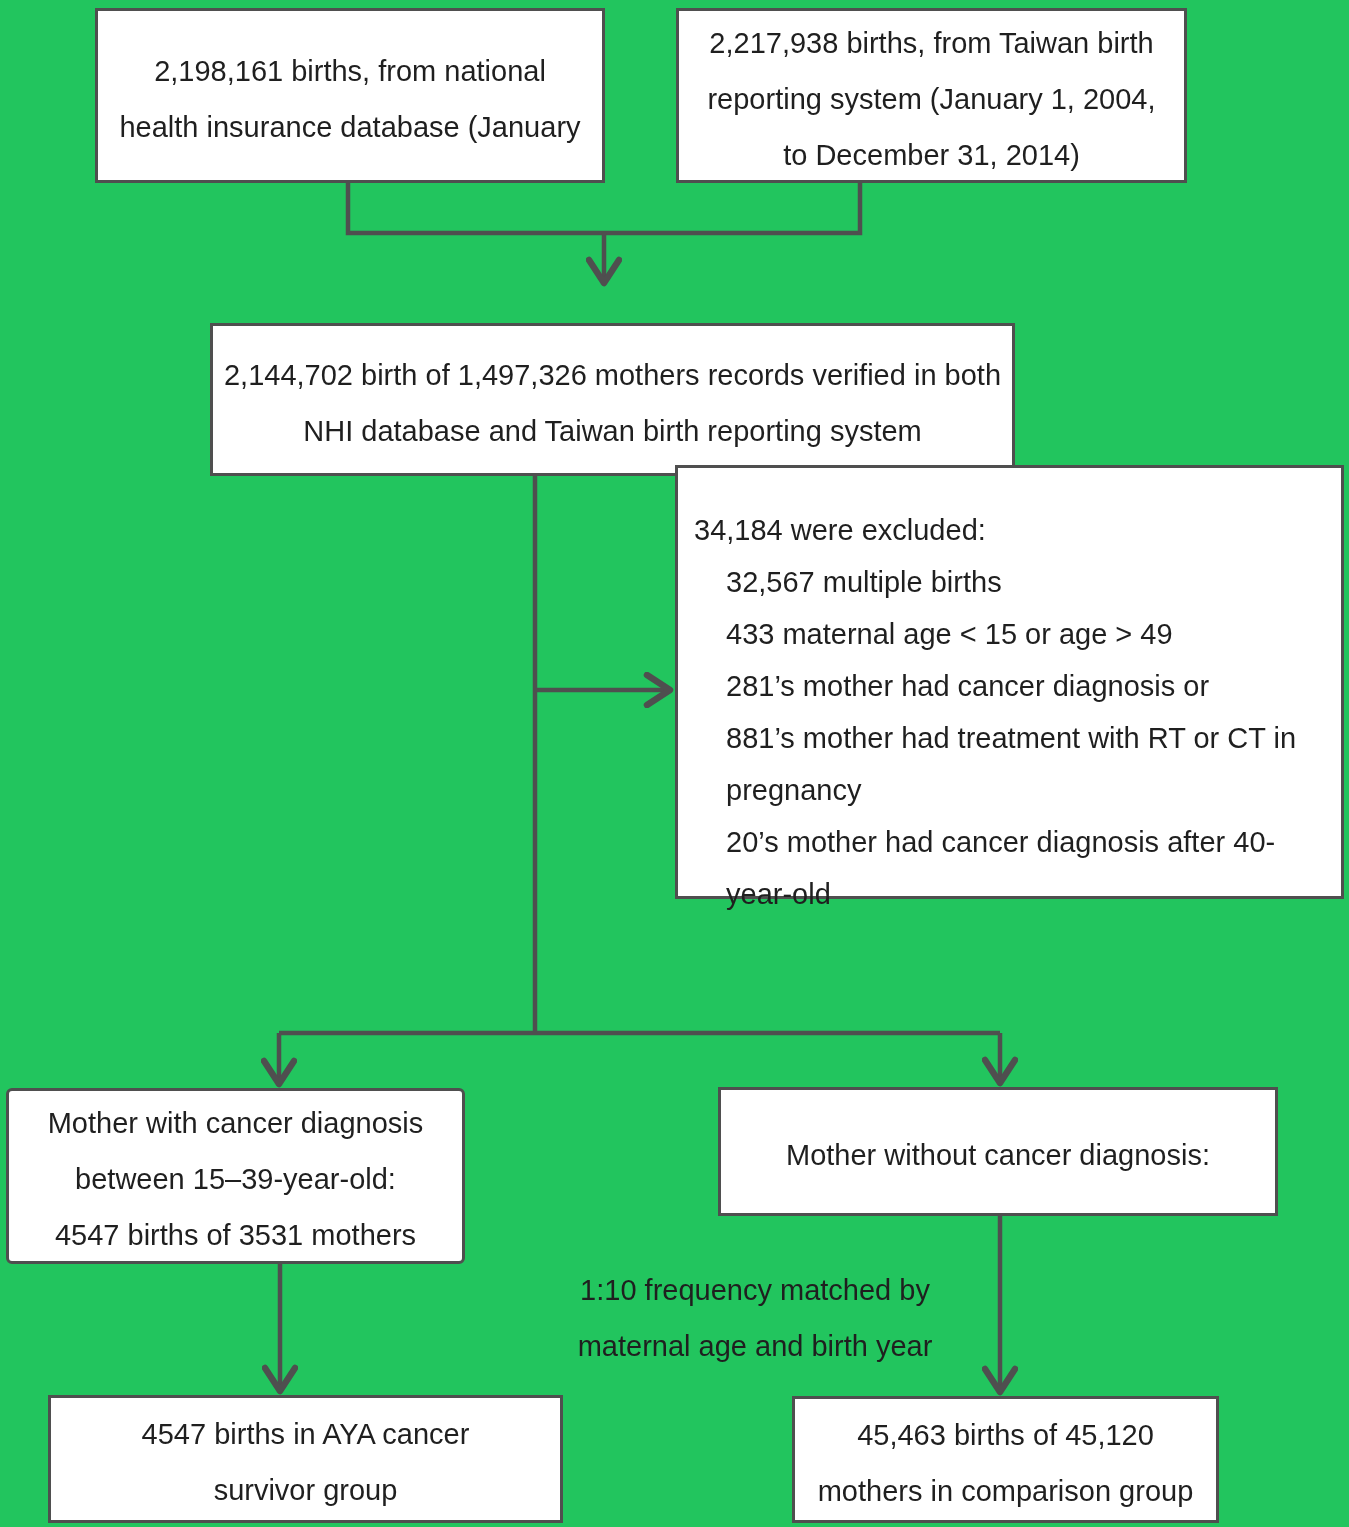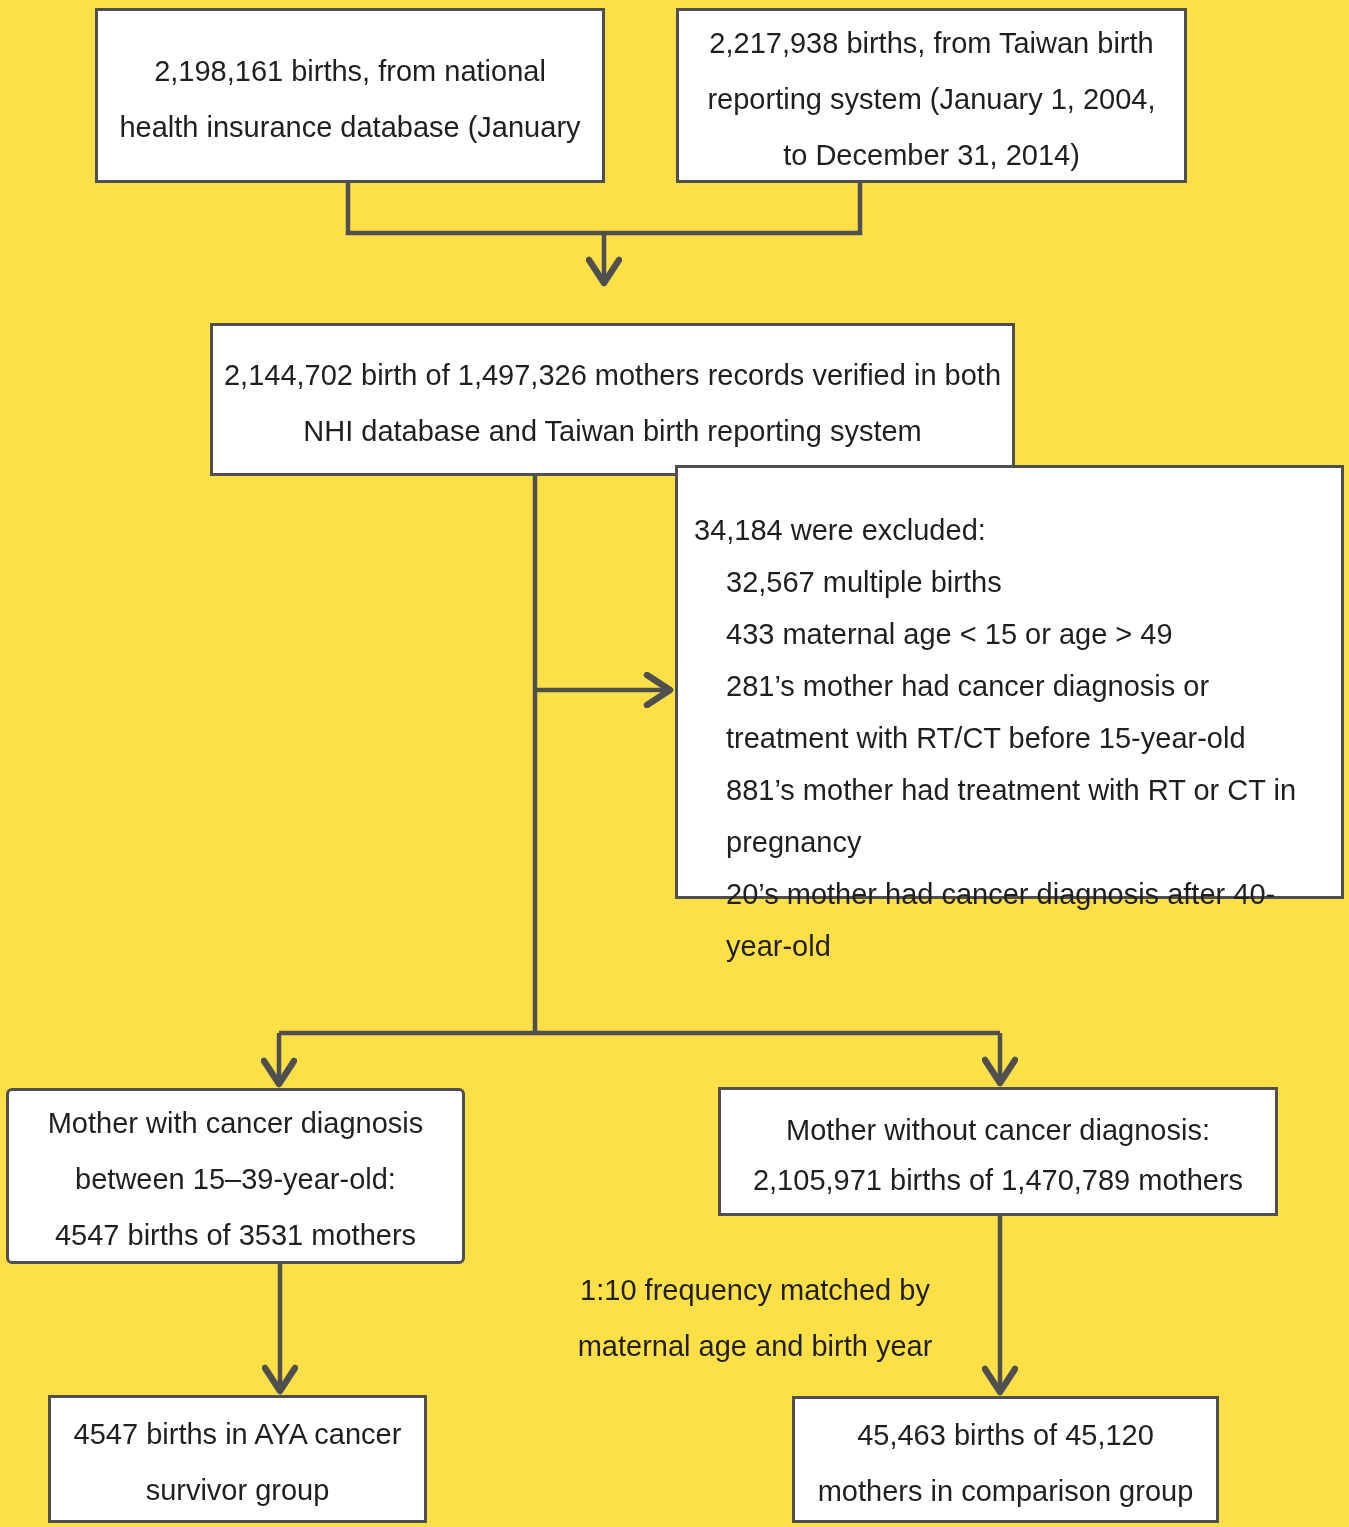--- a/index.html
+++ b/index.html
@@ -4,21 +4,21 @@
 <style>
   html, body {
     margin: 0;
     padding: 0;
     background: #ffffff;
   }
   .canvas {
     position: relative;
     width: 1349px;
     height: 1527px;
-    background: #fde047;
+    background: #22c55e;
     font-family: "Liberation Sans", sans-serif;
     color: #1f1f1f;
     overflow: hidden;
   }
   .connector-layer {
     position: absolute;
     left: 0;
     top: 0;
     width: 1349px;
     height: 1527px;
@@ -98,44 +98,42 @@
   <div class="box" style="left:210px; top:287px; width:805px; height:153px;margin-top:36px;">
     <div class="ln">2,144,702 birth of 1,497,326 mothers records verified in both</div>
     <div class="ln">NHI database and Taiwan birth reporting system</div>
   </div>
 
   <div class="box-excluded" style="left:675px; top:465px; width:669px; height:434px;">
     <div class="ln">34,184 were excluded:</div>
     <div class="ln item">32,567 multiple births</div>
     <div class="ln item">433 maternal age &lt; 15 or age &gt; 49</div>
     <div class="ln item">281’s mother had cancer diagnosis or</div>
-    <div class="ln item">treatment with RT/CT before 15-year-old</div>
     <div class="ln item">881’s mother had treatment with RT or CT in</div>
     <div class="ln item">pregnancy</div>
     <div class="ln item">20’s mother had cancer diagnosis after 40-</div>
     <div class="ln item">year-old</div>
   </div>
 
   <div class="box" style="left:6px; top:1088px; width:459px; height:176px;border-radius:6px;">
     <div class="ln">Mother with cancer diagnosis</div>
     <div class="ln">between 15–39-year-old:</div>
     <div class="ln">4547 births of 3531 mothers</div>
   </div>
 
   <div class="box lh50" style="left:718px; top:1087px; width:560px; height:129px;">
     <div class="ln">Mother without cancer diagnosis:</div>
-    <div class="ln">2,105,971 births of 1,470,789 mothers</div>
   </div>
 
   <div class="note" style="left:555px; top:1262px; width:400px;">
     <div class="ln">1:10 frequency matched by</div>
     <div class="ln">maternal age and birth year</div>
   </div>
 
-  <div class="box" style="left:48px; top:1395px; width:379px; height:128px;">
+  <div class="box" style="left:48px; top:1395px; width:515px; height:128px;">
     <div class="ln">4547 births in AYA cancer</div>
     <div class="ln">survivor group</div>
   </div>
 
   <div class="box" style="left:792px; top:1396px; width:427px; height:127px;">
     <div class="ln">45,463 births of 45,120</div>
     <div class="ln">mothers in comparison group</div>
   </div>
 
 </div>

